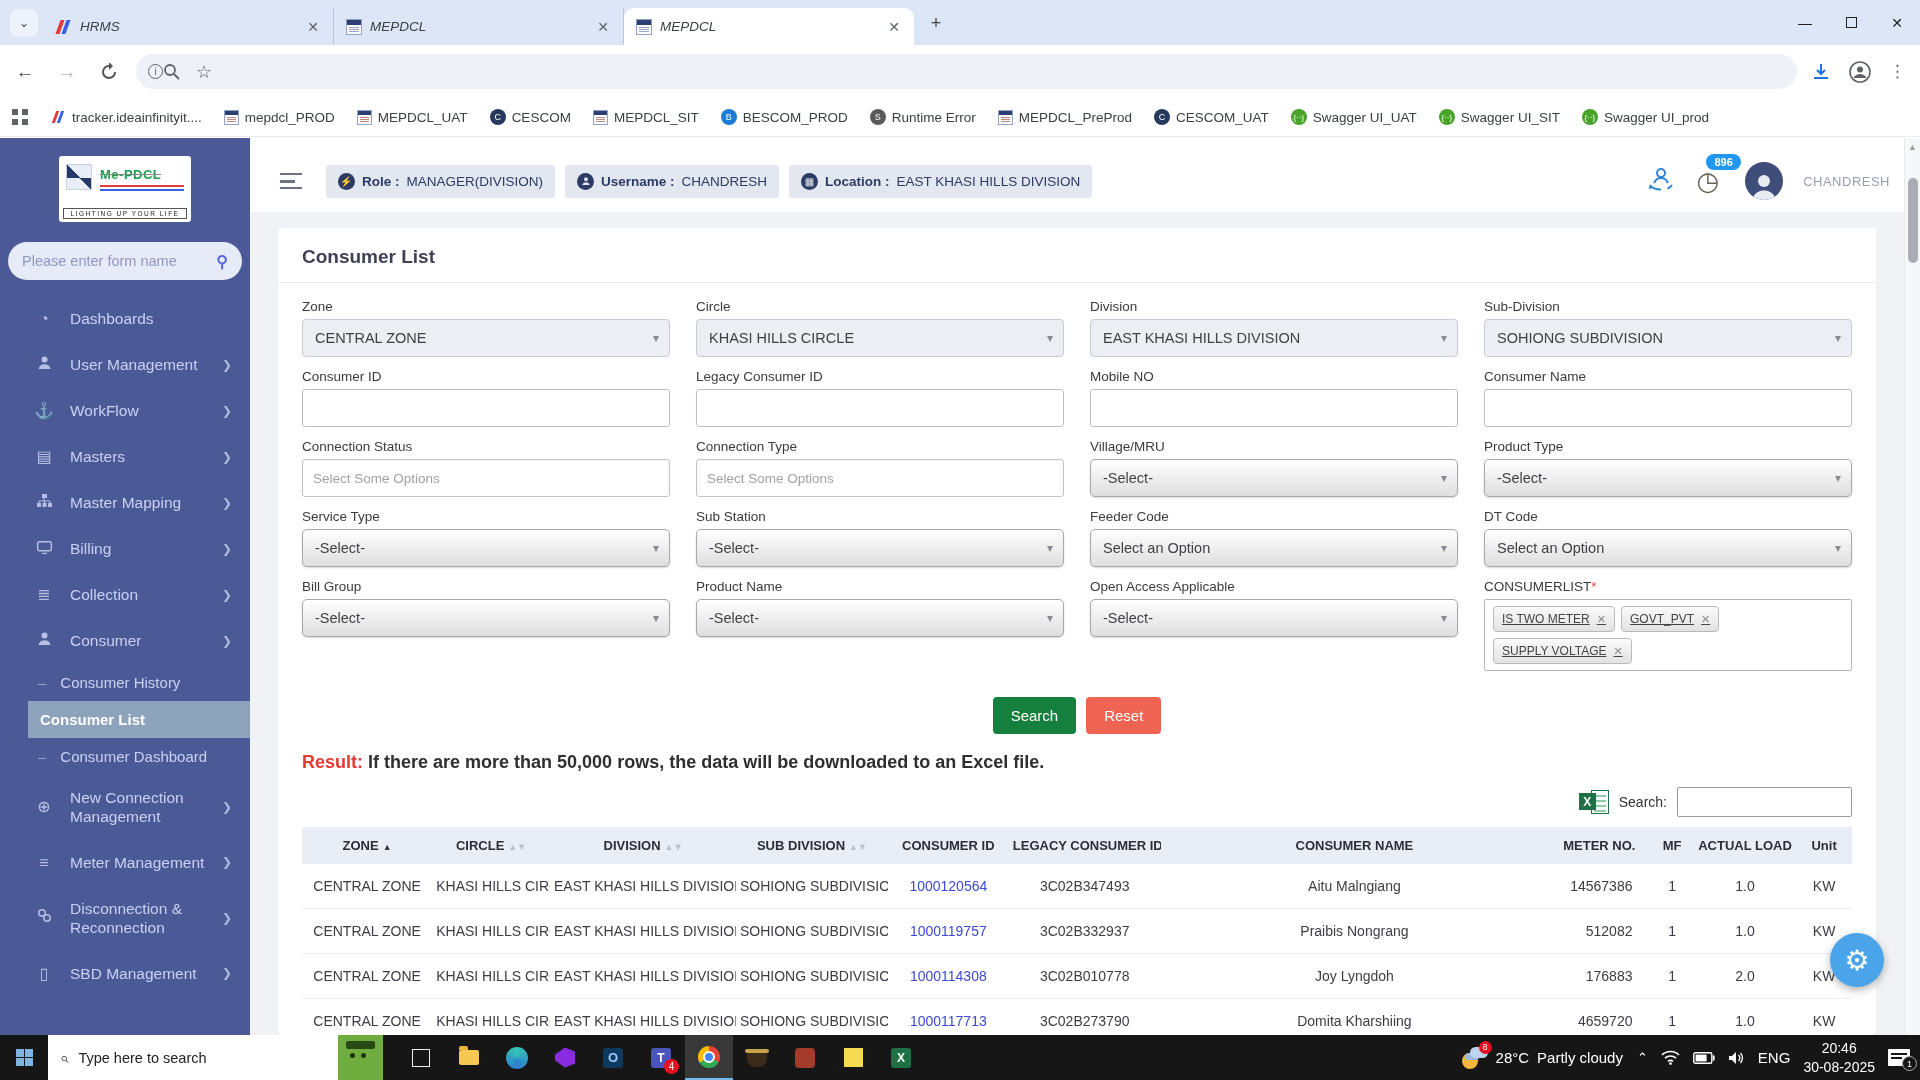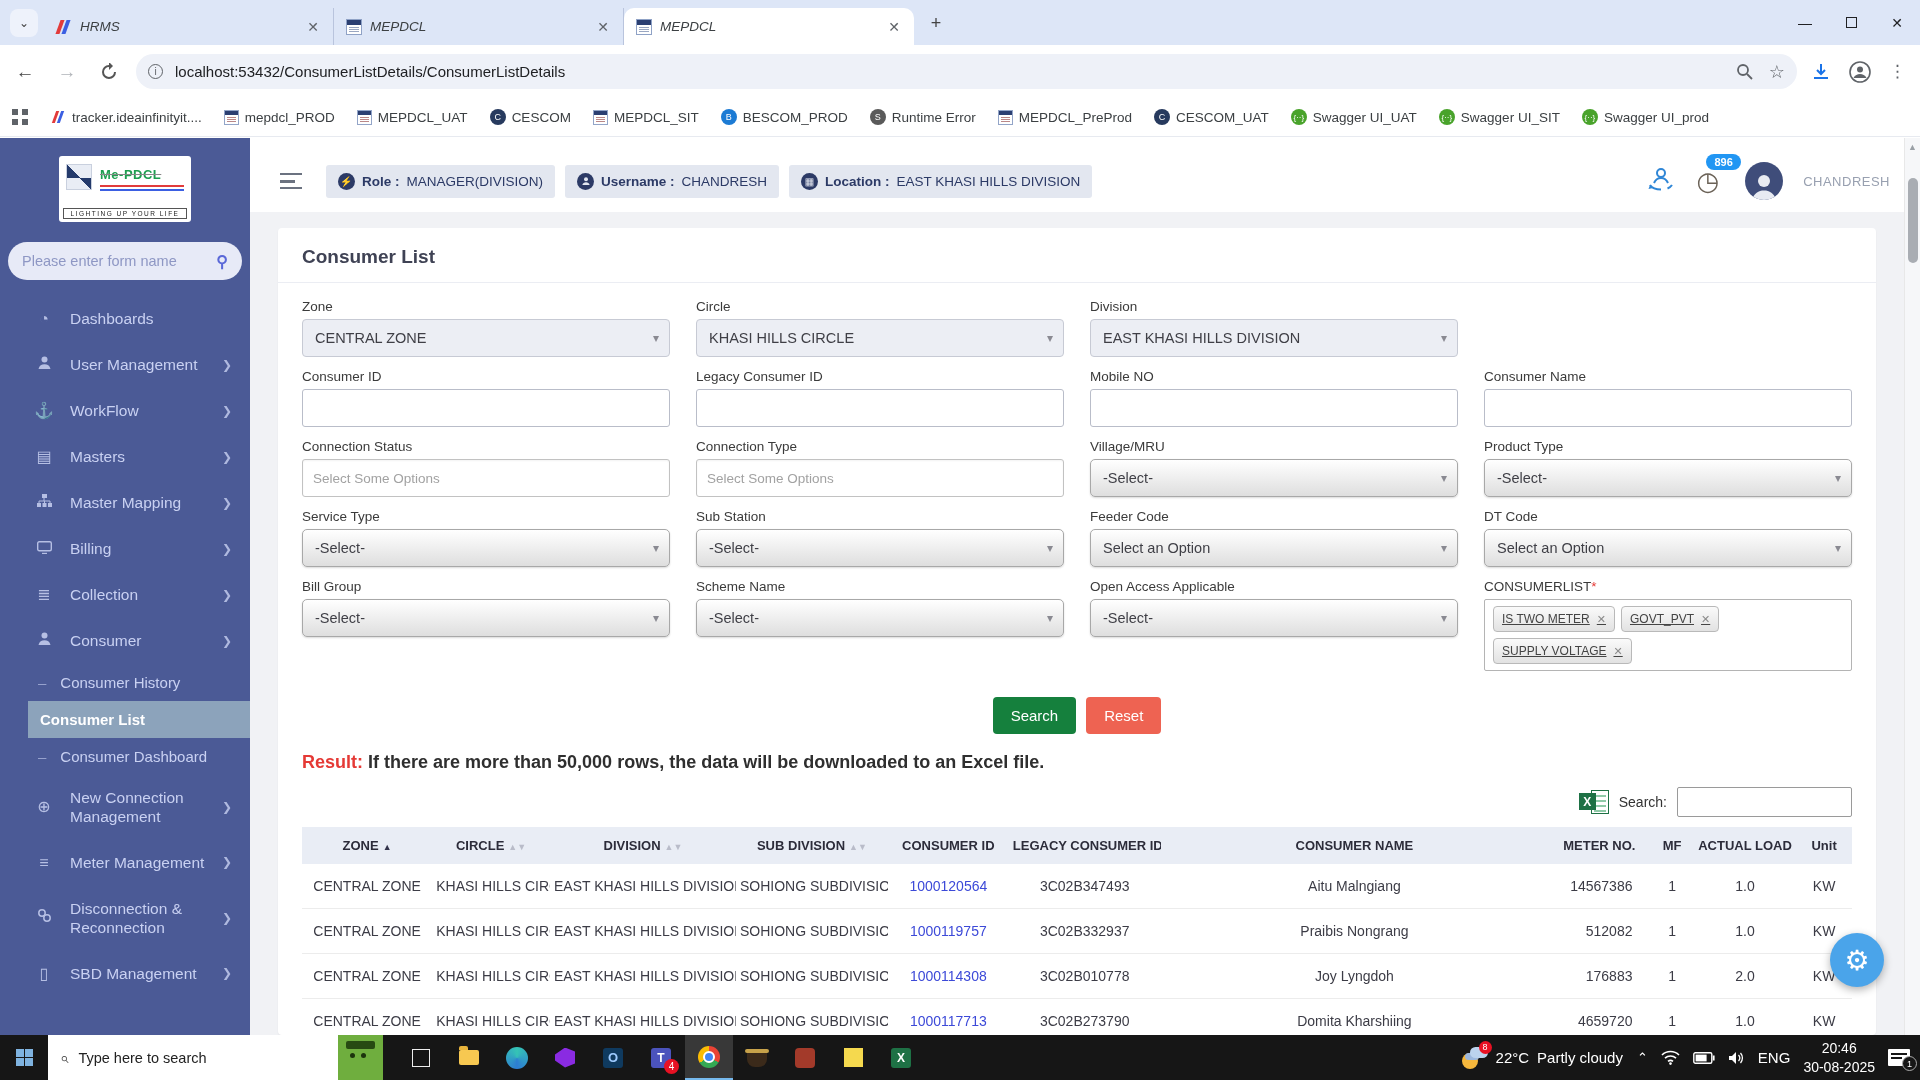--- a/index.html
+++ b/index.html
@@ -226,21 +226,20 @@
   <div class="toolbar">
     <div class="navbtn">←</div>
     <div class="navbtn fwd">→</div>
     <div class="navbtn">
       <svg width="18" height="18" viewBox="0 0 18 18">
           <path d="M9 2a7 7 0 1 0 7 7h-2a5 5 0 1 1-5-5v3l4-4-4-4v3z" fill="#555"></path>
         </svg>
     </div>
     <div class="omnibox">
       <i class="circle-i">i</i>
-      <span class="url">localhost:53432/ConsumerListDetails/ConsumerListDetails</span>
       <div class="omni-icons">
         <svg width="17" height="17" viewBox="0 0 17 17">
             <circle cx="7" cy="7" r="5" fill="none" stroke="#5f6368" stroke-width="1.8"></circle>
             <line x1="11" y1="11" x2="16" y2="16" stroke="#5f6368" stroke-width="1.8"></line>
           </svg>
         <span style="font-size:18px;">☆</span>
       </div>
     </div>
     <div class="toolbar-right">
       <svg class="dl-icon" width="20" height="20" viewBox="0 0 20 20">
@@ -489,20 +488,26 @@
               <div class="sel-filled">
                   <span>KHASI HILLS CIRCLE</span>
                 </div>
             </div>
             <div>
               <label class="lbl">Division</label>
               <div class="sel-filled">
                   <span>EAST KHASI HILLS DIVISION</span>
                 </div>
             </div>
+            <div>
+              <label class="lbl">Sub-Division</label>
+              <div class="sel-filled">
+                  <span>SOHIONG SUBDIVISION</span>
+                </div>
+            </div>
           </div>
 
           <div class="form-row">
             <div>
               <label class="lbl">Consumer ID</label>
               <input class="inp" style="">
             </div>
             <div>
               <label class="lbl">Legacy Consumer ID</label>
               <input class="inp" style="">
@@ -572,21 +577,21 @@
           </div>
 
           <div class="form-row">
             <div>
               <label class="lbl">Bill Group</label>
               <div class="sel-grad">
                   <span>-Select-</span>
                 </div>
             </div>
             <div>
-              <label class="lbl">Scheme Name</label>
+              <label class="lbl">Product Name</label>
               <div class="sel-grad">
                   <span>-Select-</span>
                 </div>
             </div>
             <div>
               <label class="lbl">Open Access Applicable</label>
               <div class="sel-grad">
                   <span>-Select-</span>
                 </div>
             </div>
@@ -775,21 +780,21 @@
           <span class="ico-excel">X</span>
         </div>
     </div>
     <div class="tb-right">
       <div class="weather">
         <span class="w-ico">
           <span class="w-sun"></span>
             <span class="w-cloud"></span>
           <span class="w-badge">8</span>
         </span>
-        <span>22°C</span>
+        <span>28°C</span>
         <span>Partly cloudy</span>
       </div>
       <div class="tray">
         <span style="font-size:13px;">⌃</span>
         <svg width="19" height="15" viewBox="0 0 19 15">
             <path d="M1 5a12 12 0 0 1 17 0M4 8.2a8 8 0 0 1 11 0M7 11.4a4 4 0 0 1 5 0" stroke="#fff" stroke-width="1.6" fill="none"></path>
             <circle cx="9.5" cy="13.6" r="1.3" fill="#fff"></circle>
           </svg>
         <svg width="22" height="12" viewBox="0 0 22 12">
             <rect x="0.8" y="0.8" width="18" height="10.4" rx="1.5" fill="none" stroke="#fff" stroke-width="1.4"></rect>

